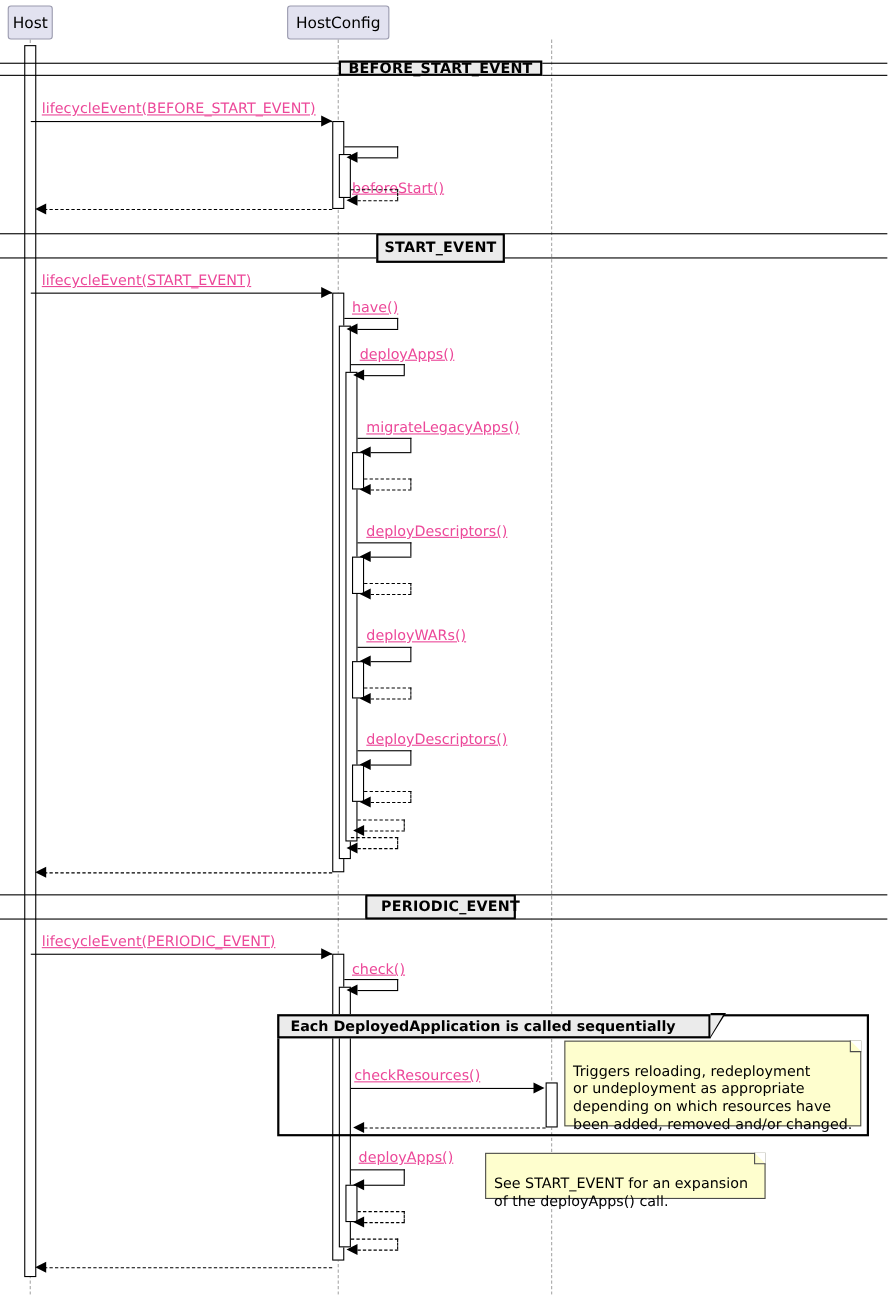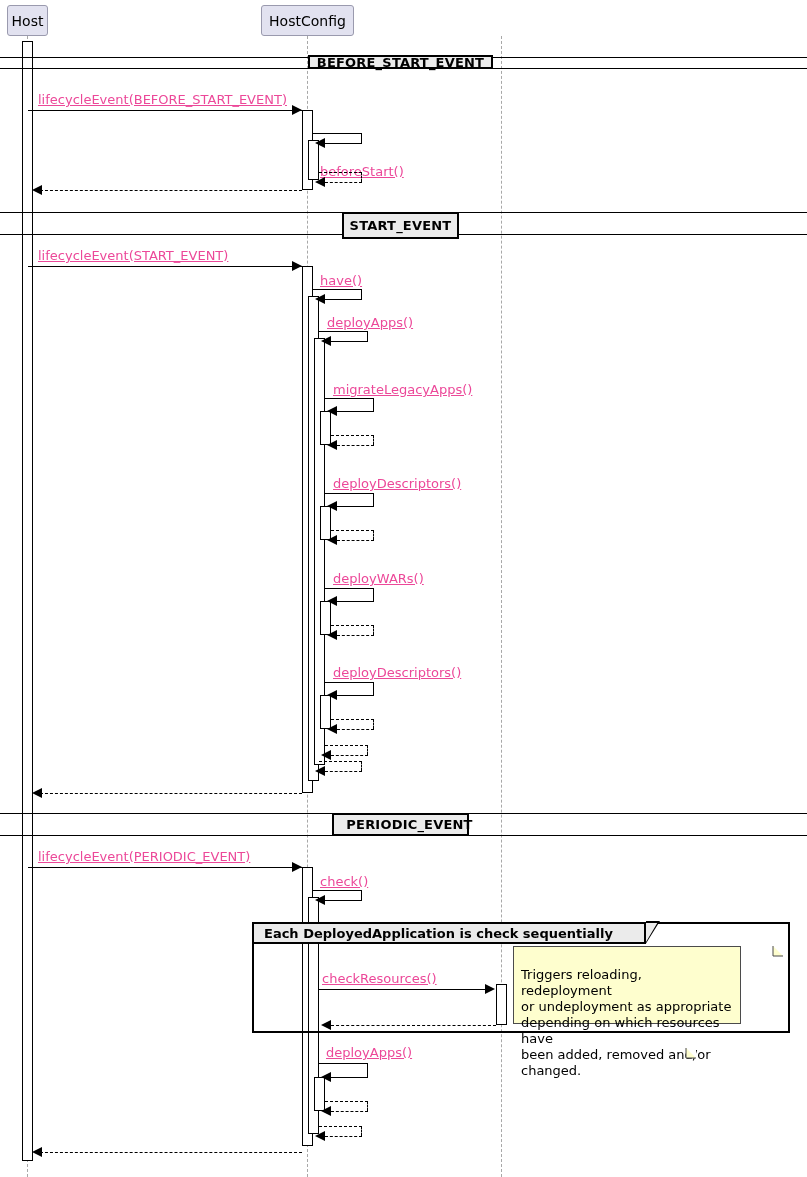--- a/index.html
+++ b/index.html
@@ -316,21 +316,21 @@
   <div class="msglabel" style="left:320px;top:875px;">
     <span>check()</span>
   </div>
   <div class="msgline" style="left:313px;top:890px;width:49px;"></div>
   <div class="vline" style="left:361px;top:890px;height:10px;"></div>
   <div class="msgline" style="left:325px;top:900px;width:37px;"></div>
   <div class="arrowhead left" style="left:315px;top:895px;"></div>
 
   <div class="groupbox" style="left:252px;top:922px;width:538px;height:111px;"></div>
   <div class="grouphdr" style="left:252px;top:922px;width:394px;height:22px;">
-    <span>Each DeployedApplication is check sequentially</span>
+    <span>Each DeployedApplication is called sequentially</span>
   </div>
 
   <div class="grouphdr-notch" style="left:646px;top:922px;border-top:22px solid #EBEBEB;border-right:12px solid transparent;"></div>
   <div class="grouphdr-notch" style="left:645px;top:921px;width:15px;height:24px;border:0;background:transparent;
               clip-path:polygon(0 0,100% 0,0 100%);">
     <svg width="16" height="25" style="display:block;">
       <polyline points="1,1 14,1 1,23" fill="none" stroke="#000000" stroke-width="2"></polyline>
     </svg>
   </div>
 
@@ -338,39 +338,43 @@
     <span>checkResources()</span>
   </div>
   <div class="msgline" style="left:319px;top:989px;width:167px;"></div>
   <div class="arrowhead right" style="left:485px;top:984px;"></div>
 
   <div class="activation" style="left:496px;top:984px;width:11px;height:41px;"></div>
 
   <div class="msgline dashed" style="left:331px;top:1025px;width:165px;"></div>
   <div class="arrowhead left" style="left:321px;top:1020px;"></div>
 
-  <div class="note" style="left:513px;top:946px;width:228px;height:78px;">
+  <div class="note" style="left:513px;top:946px;width:270px;height:78px;">
     <span>Triggers reloading, redeployment
 or undeployment as appropriate
 depending on which resources have
 been added, removed and/or changed.</span>
   </div>
   <div class="note-fold" style="left:773px;top:946px;"></div>
   <svg style="position:absolute;left:772px;top:945px;z-index:8;" width="13" height="13">
     <polyline points="1,1 1,11 11,11" fill="none" stroke="#4B4B4B" stroke-width="1"></polyline>
   </svg>
 
   <div class="msglabel" style="left:326px;top:1046px;">
     <span>deployApps()</span>
   </div>
   <div class="msgline" style="left:319px;top:1063px;width:49px;"></div>
   <div class="vline" style="left:367px;top:1063px;height:14px;"></div>
   <div class="msgline" style="left:331px;top:1077px;width:37px;"></div>
   <div class="arrowhead left" style="left:321px;top:1072px;"></div>
 
+  <div class="note" style="left:441px;top:1048px;width:255px;height:42px;">
+    <span>See START_EVENT for an expansion
+of the deployApps() call.</span>
+  </div>
   <div class="note-fold" style="left:686px;top:1048px;"></div>
   <svg style="position:absolute;left:685px;top:1047px;z-index:8;" width="13" height="13">
     <polyline points="1,1 1,11 11,11" fill="none" stroke="#4B4B4B" stroke-width="1"></polyline>
   </svg>
 
   <div class="msgline dashed" style="left:325px;top:1101px;width:43px;"></div>
   <div class="vline dashed" style="left:367px;top:1101px;height:10px;"></div>
   <div class="msgline dashed" style="left:331px;top:1111px;width:37px;"></div>
   <div class="arrowhead left" style="left:321px;top:1106px;"></div>
 

